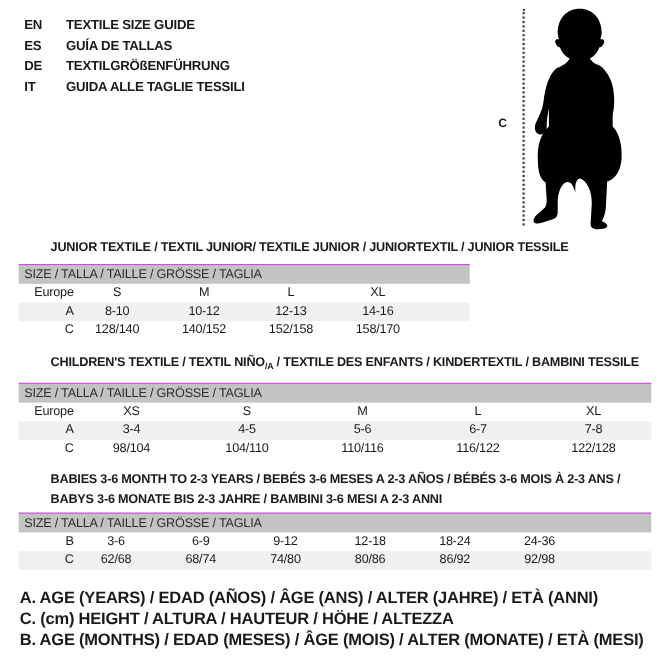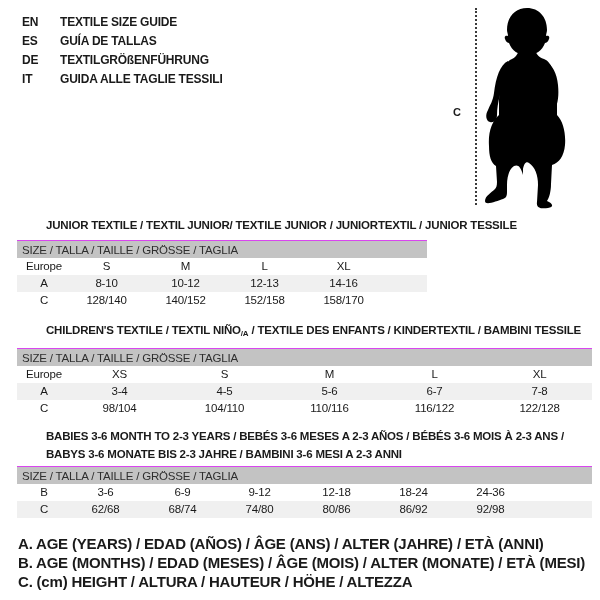--- a/index.html
+++ b/index.html
@@ -22,21 +22,21 @@
   .sub{font-size:8px;vertical-align:-2px;}
   
   .tbl{position:absolute;left:17px;font-size:11.5px;}
   .tbl-header{height:18px;line-height:18px;background:#c3c3c3;color:#2e2e2e;padding-left:5px;
     border-top:1px solid #d946ef;box-sizing:border-box;}
   .tbl-row{display:grid;height:17px;line-height:17px;align-items:center;}
   .tbl-row.alt{background:#f0f0f0;}
   .t1 .tbl-row{grid-template-columns:50px repeat(4,79px) 1fr;}
   .t2 .tbl-row{grid-template-columns:50px repeat(5,105px);}
   .t3 .tbl-row{grid-template-columns:50px repeat(6,77px) 1fr;}
-  .lbl{text-align:center;padding-left:4px;}
+  .lbl{text-align:right;padding-left:4px;}
   .val{text-align:center;}
   
   .notes{position:absolute;left:18px;top:534px;}
   .note-line{font-size:15px;font-weight:bold;line-height:19px;white-space:nowrap;}
 </style>
 </head>
 <body>
 
 <div id="canvas">
 
@@ -166,17 +166,17 @@
       <span class="val">68/74</span>
       <span class="val">74/80</span>
       <span class="val">80/86</span>
       <span class="val">86/92</span>
       <span class="val">92/98</span>
     </div>
   </div>
 
   <div class="notes">
     <div class="note-line">A. AGE (YEARS) / EDAD (AÑOS) / ÂGE (ANS) / ALTER (JAHRE) / ETÀ (ANNI)</div>
+    <div class="note-line">C. (cm) HEIGHT / ALTURA / HAUTEUR / HÖHE / ALTEZZA</div>
     <div class="note-line">B. AGE (MONTHS) / EDAD (MESES) / ÂGE (MOIS) / ALTER (MONATE) / ETÀ (MESI)</div>
-    <div class="note-line">C. (cm) HEIGHT / ALTURA / HAUTEUR / HÖHE / ALTEZZA</div>
   </div>
 
 </div>
 
 </body></html>

